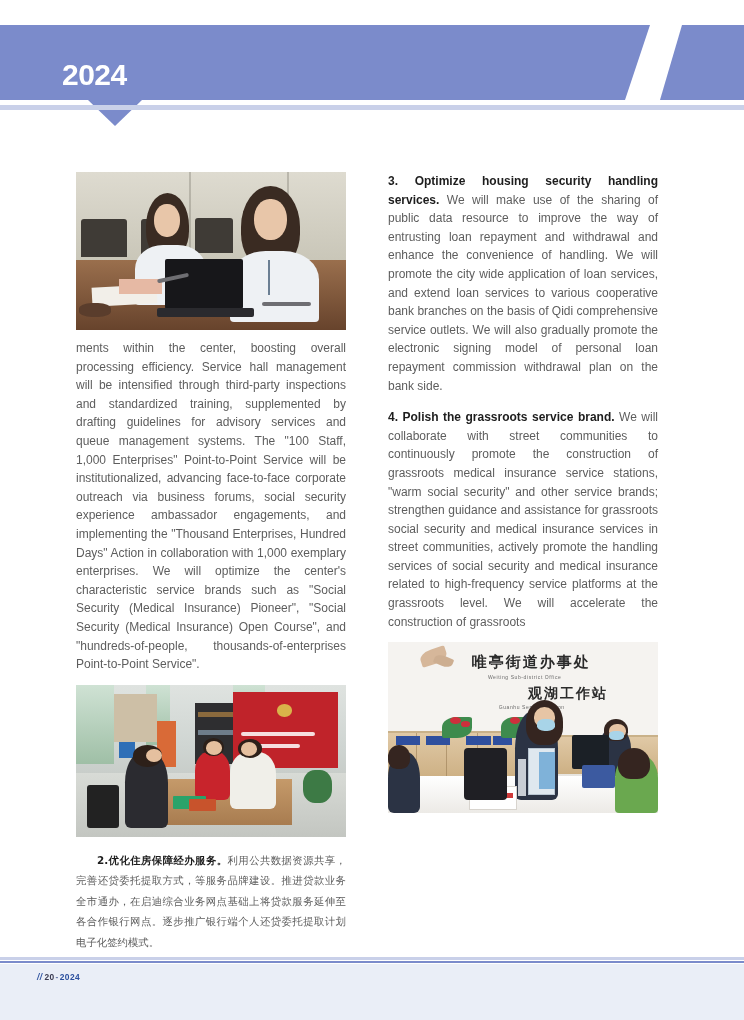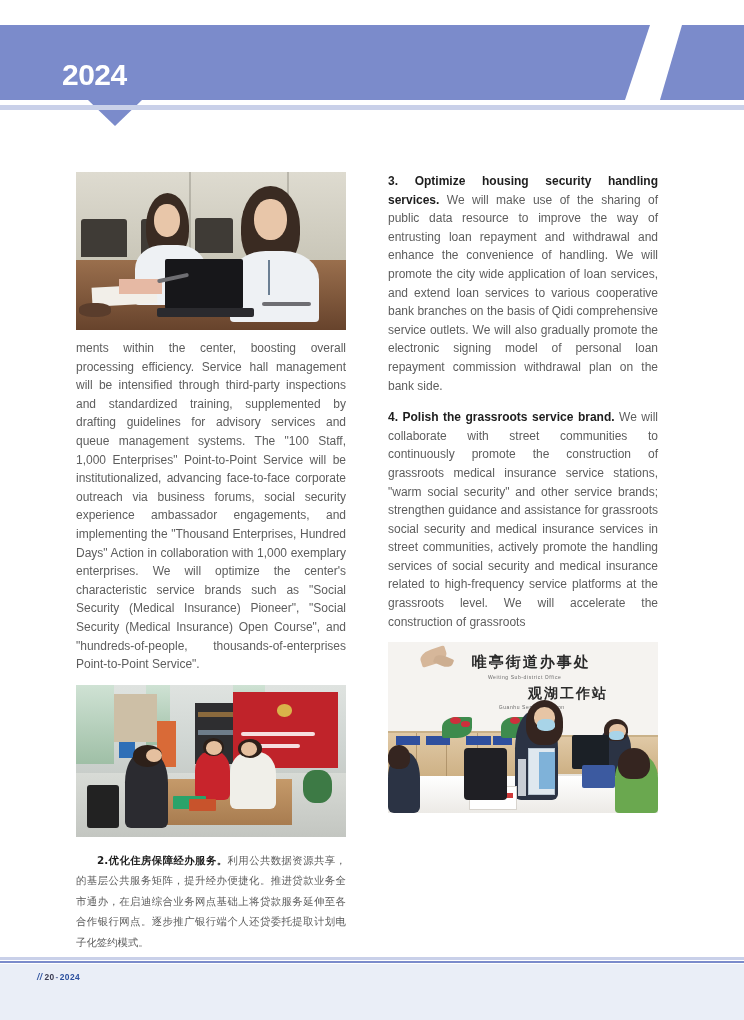--- a/index.html
+++ b/index.html
@@ -315,21 +315,21 @@
       <div class="vest-wht" style="left:57%; top:44%; width:17%; height:38%;"></div>
       <div class="hd" style="left:60%; top:36%; width:9%; height:12%;"></div>
       <div class="fc" style="left:61%; top:38%; width:6%; height:9%;"></div>
       <div class="leaflet" style="left:36%; top:73%; width:12%; height:9%;"></div>
       <div class="leaflet" style="left:42%; top:75%; width:10%; height:8%; background:#c8532c;"></div>
       <div class="chair2" style="left:4%; top:66%; width:12%; height:28%;"></div>
       <div style="position:absolute;left:84%;top:56%;width:11%;height:22%;background:#3d7a45;border-radius:40%;"></div>
     </div>
 
     <div class="cn-block">
-      <p class="cn"><span class="lead-cn">2.优化住房保障经办服务。</span><span>利用公共数据资源共享，的基层公共服务矩阵，提升经办便捷化。推进贷款业务全市通办，在启迪综合业务网点基础上将贷款服务延伸至各合作银行网点。逐步推广银行端个人还贷委托提取计划电子化签约模式。</span></p>
+      <p class="cn"><span class="lead-cn">2.优化住房保障经办服务。</span><span>利用公共数据资源共享，完善还贷委托提取方式，等服务品牌建设。推进贷款业务全市通办，在启迪综合业务网点基础上将贷款服务延伸至各合作银行网点。逐步推广银行端个人还贷委托提取计划电子化签约模式。</span></p>
     </div>
   </div>
 
   <div class="col col-right">
 
     <p class="en"><b>3. Optimize housing security handling services.</b><span> We will make use of the sharing of public data resource to improve the way of entrusting loan repayment and withdrawal and enhance the convenience of handling. We will promote the city wide application of loan services, and extend loan services to various cooperative bank branches on the basis of Qidi comprehensive service outlets. We will also gradually promote the electronic signing model of personal loan repayment commission withdrawal plan on the bank side.</span></p>
 
 
     <div class="en-block">
       <p class="en"><b>4. Polish the grassroots service brand.</b><span> We will collaborate with street communities to continuously promote the construction of grassroots medical insurance service stations, "warm social security" and other service brands; strengthen guidance and assistance for grassroots social security and medical insurance services in street communities, actively promote the handling services of social security and medical insurance related to high-frequency service platforms at the grassroots level. We will accelerate the construction of grassroots</span></p>

